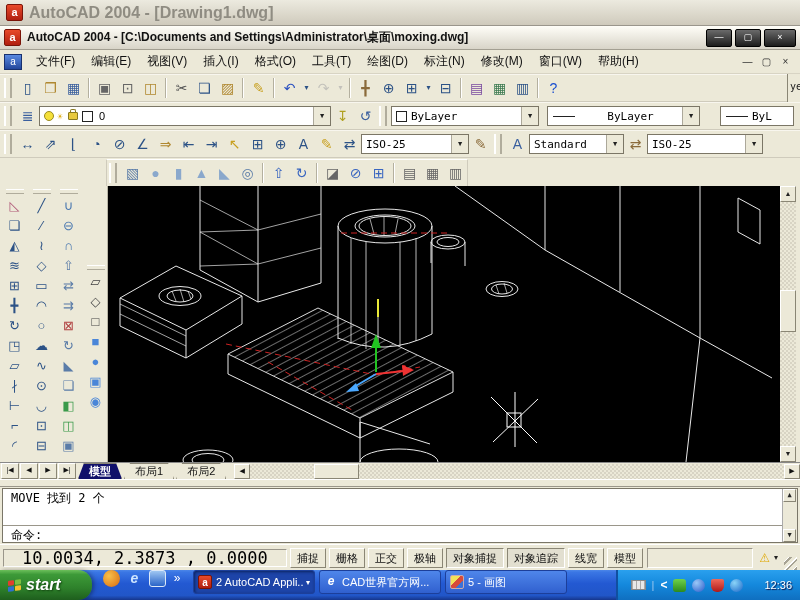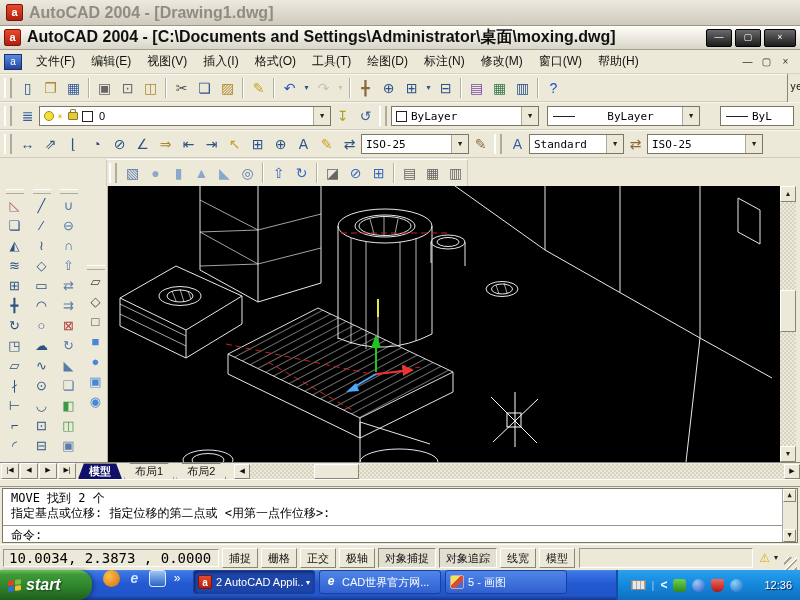--- a/index.html
+++ b/index.html
@@ -11,21 +11,21 @@
   #bgbar{left:0;top:0;width:800px;height:26px;background:linear-gradient(#eceadf,#cfcabc);
     border-bottom:1px solid #9a968c;display:flex;align-items:center;padding-left:6px;box-sizing:border-box;}
   #bgbar .ttxt{color:#8f8c82;font-weight:bold;font-size:16px;margin-left:6px;}
 
   .acadico{width:15px;height:15px;background:linear-gradient(#e84a2a,#b01f10);color:#fff;border:1px solid #7a1408;
     font-weight:bold;font-size:11px;line-height:14px;text-align:center;border-radius:2px;flex:0 0 auto;}
 
   
   #titlebar{left:0;top:26px;width:800px;height:24px;background:linear-gradient(#fffef8,#d8d4c8);
     border-bottom:1px solid #a39f92;display:flex;align-items:center;padding:0 4px;box-sizing:border-box;}
-  #titlebar .ttxt{color:#111;font-weight:bold;font-size:16px;margin-left:6px;white-space:nowrap;overflow:hidden;flex:1;}
+  #titlebar .ttxt{color:#111;font-weight:bold;font-size:12px;margin-left:6px;white-space:nowrap;overflow:hidden;flex:1;}
   .winbtn{width:24px;height:16px;margin-left:3px;background:linear-gradient(#6a6a6a,#1c1c1c);
     border:1px solid #000;border-radius:2px;color:#fff;font-size:9px;line-height:14px;text-align:center;flex:0 0 auto;}
   .winbtn.close{width:30px;}
 
   
   #menubar{left:0;top:50px;width:800px;height:24px;background:#ece9d8;display:flex;align-items:center;
     padding-left:4px;box-sizing:border-box;border-bottom:1px solid #d8d4c4;}
   .mico{width:16px;height:14px;background:linear-gradient(#5a8ae0,#23479c);border:1px solid #18306e;color:#fff;
     font-size:10px;line-height:13px;text-align:center;margin-right:6px;}
   .mitem{padding:3px 8px;font-size:12px;color:#111;}
@@ -92,22 +92,22 @@
   #cmdinner{position:relative;width:100%;height:100%;background:#fff;border:1px solid #7a7668;box-sizing:border-box;
     font-family:"DejaVu Sans Mono","Liberation Mono",monospace;font-size:12px;color:#000;}
   #cmdhist{position:absolute;left:8px;top:2px;right:18px;line-height:15px;white-space:pre;}
   #cmdsep{position:absolute;left:0;right:14px;top:36px;border-top:1px solid #9a968a;}
   #cmdprompt{position:absolute;left:8px;top:39px;line-height:15px;}
   #cmdscroll{position:absolute;right:0;top:0;width:14px;height:100%;background:#ece9d8;border-left:1px solid #aaa;}
 
   
   #statusbar{left:0;top:544px;width:800px;height:26px;background:#ece9d8;display:flex;align-items:center;
     padding:0 3px;box-sizing:border-box;border-top:1px solid #fff;}
-  #coords{width:216px;height:18px;background:#ece9d8;border:1px solid;border-color:#9a968a #fff #fff #9a968a;
-    font-family:"DejaVu Sans Mono",monospace;font-size:14px;line-height:17px;padding-left:5px;box-sizing:border-box;flex:0 0 auto;}
+  #coords{width:284px;height:18px;background:#ece9d8;border:1px solid;border-color:#9a968a #fff #fff #9a968a;
+    font-family:"DejaVu Sans Mono",monospace;font-size:17px;line-height:17px;padding-left:18px;box-sizing:border-box;flex:0 0 auto;}
   .stbtn{height:20px;padding:0 6px;margin-left:3px;background:#ece9d8;border:1px solid;border-color:#fff #8a8675 #8a8675 #fff;
     font-size:11px;line-height:18px;color:#111;box-sizing:border-box;flex:0 0 auto;}
   .stbtn.on{border-color:#8a8675 #fff #fff #8a8675;background:#e2dfd0;}
   #stfill{flex:1;height:18px;margin:0 4px;border:1px solid;border-color:#9a968a #fff #fff #9a968a;}
   .commico{font-size:12px;color:#e0a800;margin:0 2px;}
   .stdrop{font-size:8px;color:#222;margin:0 6px 0 2px;}
   #stgrip{width:13px;height:13px;align-self:flex-end;background:
     repeating-linear-gradient(135deg,transparent 0 3px,#fff 3px 4px,#a8a494 4px 6px);}
 
   
@@ -476,21 +476,21 @@
       <span class="sbbtnh" style="left:0;">◀</span>
       <span id="hthumb"></span>
       <span class="sbbtnh" style="right:0;">▶</span>
     </div>
   </div>
 
   <div id="splitter" class="abs"></div>
 
   <div id="cmdwin" class="abs">
     <div id="cmdinner">
-      <div id="cmdhist"><div>MOVE 找到 2 个</div><div>指定基点或位移: 指定位移的第二点或 &lt;用第一点作位移&gt;:</div></div>
+      <div id="cmdhist"><div>MOVE 找到 2 个</div></div>
       <div id="cmdsep"></div>
       <div id="cmdprompt">命令:</div>
       <div id="cmdscroll" class="sb">
         <span class="sbbtn" style="top:0;width:13px;height:13px;line-height:10px;">▲</span>
         <span class="sbbtn" style="bottom:0;width:13px;height:13px;line-height:10px;">▼</span>
       </div>
     </div>
   </div>
 
   <div id="statusbar" class="abs">

